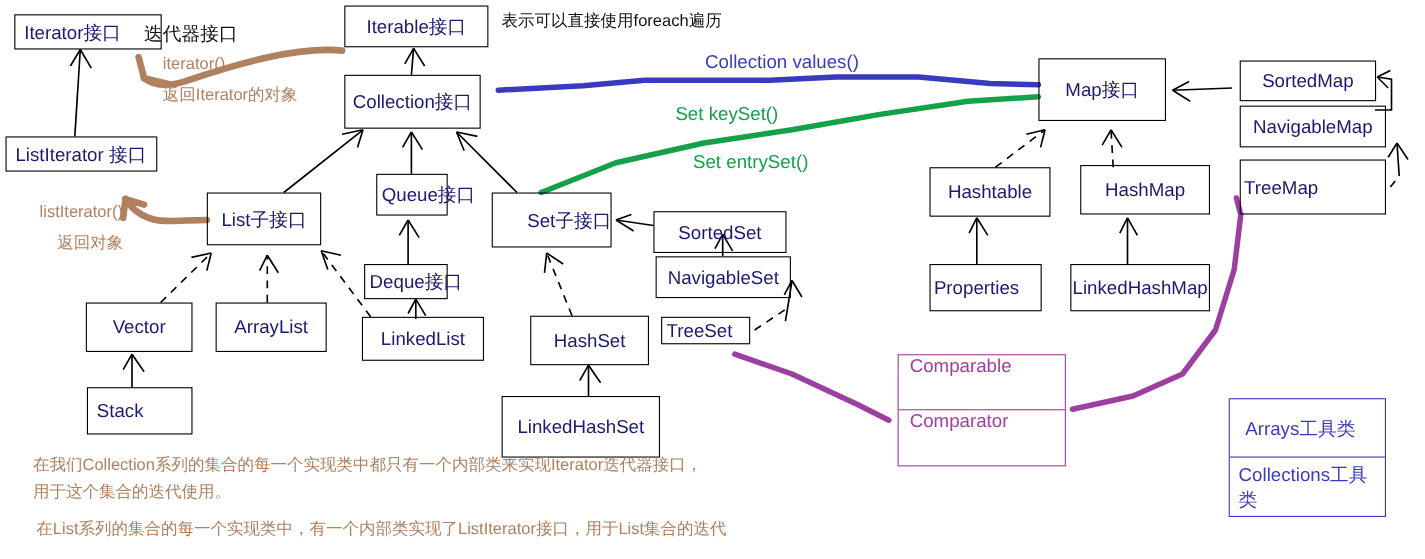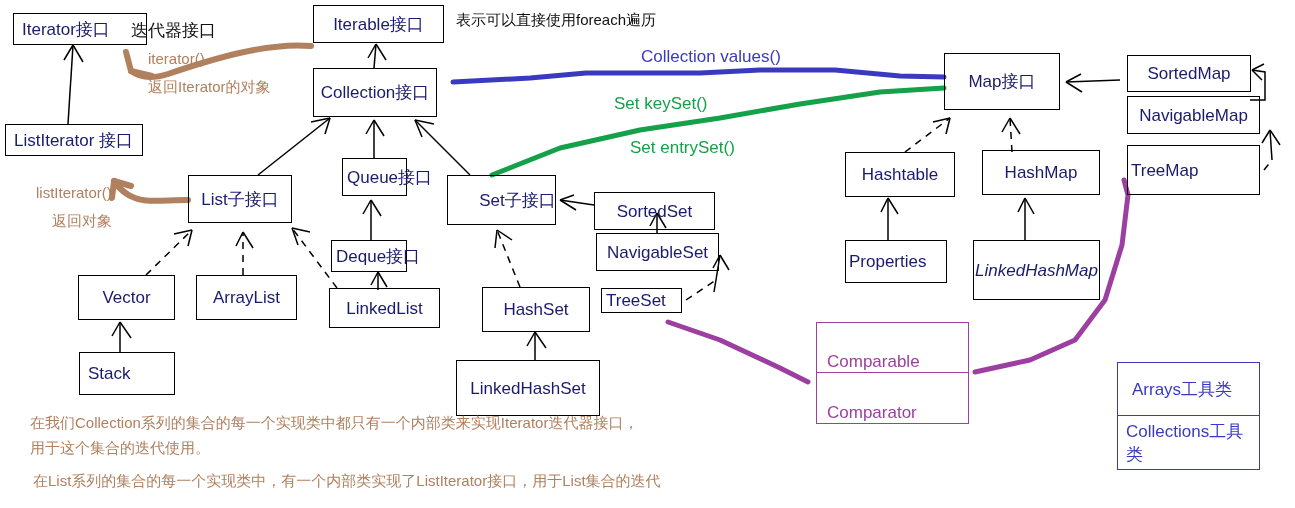--- a/index.html
+++ b/index.html
@@ -24,21 +24,21 @@
     padding-left:8px;
   }
   .box.ctr{justify-content:center;}
   .box.ctr .lbl{padding-left:0;}
   .freetext{position:absolute;white-space:nowrap;line-height:1.45;}
   .note-brown{color:#b0805f;font-size:15px;}
   .note-black{color:#111;font-size:15px;}
   .note-blue{color:#3a3ac0;font-size:17px;}
   .note-green{color:#15a04a;font-size:17px;}
   .purplebox{position:absolute;border:1.6px solid #9c3fa0;box-sizing:border-box;}
-  .purplebox .row{height:50%;display:flex;align-items:flex-end;box-sizing:border-box;}
+  .purplebox .row{height:50%;display:flex;align-items:flex-start;box-sizing:border-box;}
   .purplebox .row.top{border-bottom:1.6px solid #9c3fa0;}
   .purplebox .row span{color:#9c3fa0;font-size:17px;padding-left:10px;}
   .bluebox{position:absolute;border:1.6px solid #3a3ac0;box-sizing:border-box;}
   .bluebox .row{height:50%;display:flex;align-items:center;box-sizing:border-box;}
   .bluebox .row.top{border-bottom:1.6px solid #3a3ac0;}
   .bluebox .row span{color:#3a3ac0;font-size:17px;padding-left:14px;}
   .overflowlbl{position:absolute;font-size:17px;color:#111;white-space:nowrap;}
 </style>
 </head>
 <body>
@@ -261,21 +261,21 @@
   </div>
 
   <div class="box" style="left:845px;top:240px;width:102px;height:43px;">
     <span class="lbl" style="padding-left:3px;">Properties</span>
   </div>
 
   <div class="box ctr" style="left:982px;top:150px;width:118px;height:45px;">
     <span class="lbl">HashMap</span>
   </div>
 
-  <div class="box ctr" style="left:973px;top:240px;width:127px;height:60px;font-style:italic;">
+  <div class="box ctr" style="left:973px;top:240px;width:127px;height:43px;">
     <span class="lbl">LinkedHashMap</span>
   </div>
 
   <div class="purplebox" style="left:816px;top:322px;width:153px;height:102px;">
     <div class="row top">
       <span>Comparable</span>
     </div>
     <div class="row">
       <span>Comparator</span>
     </div>

